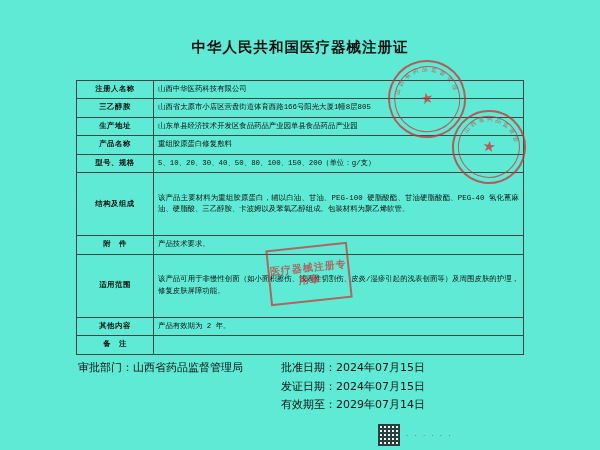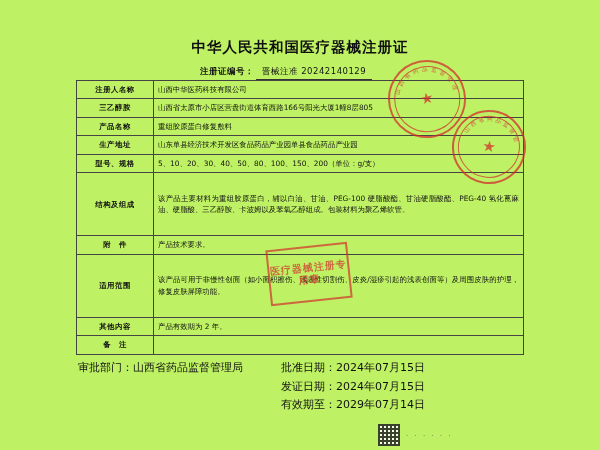--- a/index.html
+++ b/index.html
@@ -13,21 +13,21 @@
     font-family: "DejaVu Sans", "Liberation Sans", sans-serif;
     color: #1a1a1a;
     position: relative;
     overflow: hidden;
   }
   .page {
     position: absolute;
     left: 0; top: 0;
     width: 600px;
     height: 450px;
-    background: #bef264;
+    background: #5eead4;
   }
   .doc-title {
     position: absolute;
     top: 38px;
     left: 0;
     width: 600px;
     text-align: center;
     font-size: 14.5px;
     font-weight: bold;
     letter-spacing: 1px;
@@ -58,20 +58,21 @@
     border-collapse: collapse;
     table-layout: fixed;
   }
   table.main td {
     border: 1px solid #444;
     font-size: 7.4px;
     line-height: 1.55;
     padding: 3px 4px;
     vertical-align: middle;
     color: #111;
+    font-family: Liberation Mono, monospace;
   }
   td.label {
     width: 68px;
     text-align: center;
     font-weight: bold;
     letter-spacing: 0.5px;
     white-space: nowrap;
   }
   td.value {
     text-align: left;
@@ -205,41 +206,38 @@
     letter-spacing: 2px;
   }
 </style>
 </head>
 <body>
 
 <div class="page">
 
   <div class="doc-title">中华人民共和国医疗器械注册证</div>
 
-  <div class="regno-line">
-    <span class="lbl">注册证编号：</span><span class="val">晋械注准 20242140129</span>
-  </div>
 
   <table class="main">
     <tbody>
         <tr>
       <td class="label">注册人名称</td>
       <td class="value">山西中华医药科技有限公司</td>
     </tr>
     <tr>
       <td class="label">三乙醇胺</td>
       <td class="value">山西省太原市小店区营盘街道体育西路166号阳光大厦1幢8层805</td>
     </tr>
     <tr>
+      <td class="label">生产地址</td>
+      <td class="value">山东单县经济技术开发区食品药品产业园单县食品药品产业园</td>
+    </tr>
+    <tr>
       <td class="label">产品名称</td>
       <td class="value">重组胶原蛋白修复敷料</td>
-    </tr>
-    <tr>
-      <td class="label">生产地址</td>
-      <td class="value">山东单县经济技术开发区食品药品产业园单县食品药品产业园</td>
     </tr>
     <tr>
       <td class="label">型号、规格</td>
       <td class="value">5、10、20、30、40、50、80、100、150、200（单位：g/支）</td>
     </tr>
     <tr>
       <td class="label tall">结构及组成</td>
       <td class="value justify tall">该产品主要材料为重组胶原蛋白，辅以白油、甘油、PEG-100 硬脂酸酯、甘油硬脂酸酯、PEG-40 氢化蓖麻油、硬脂酸、三乙醇胺、卡波姆以及苯氧乙醇组成。包装材料为聚乙烯软管。</td>
     </tr>
     <tr>

